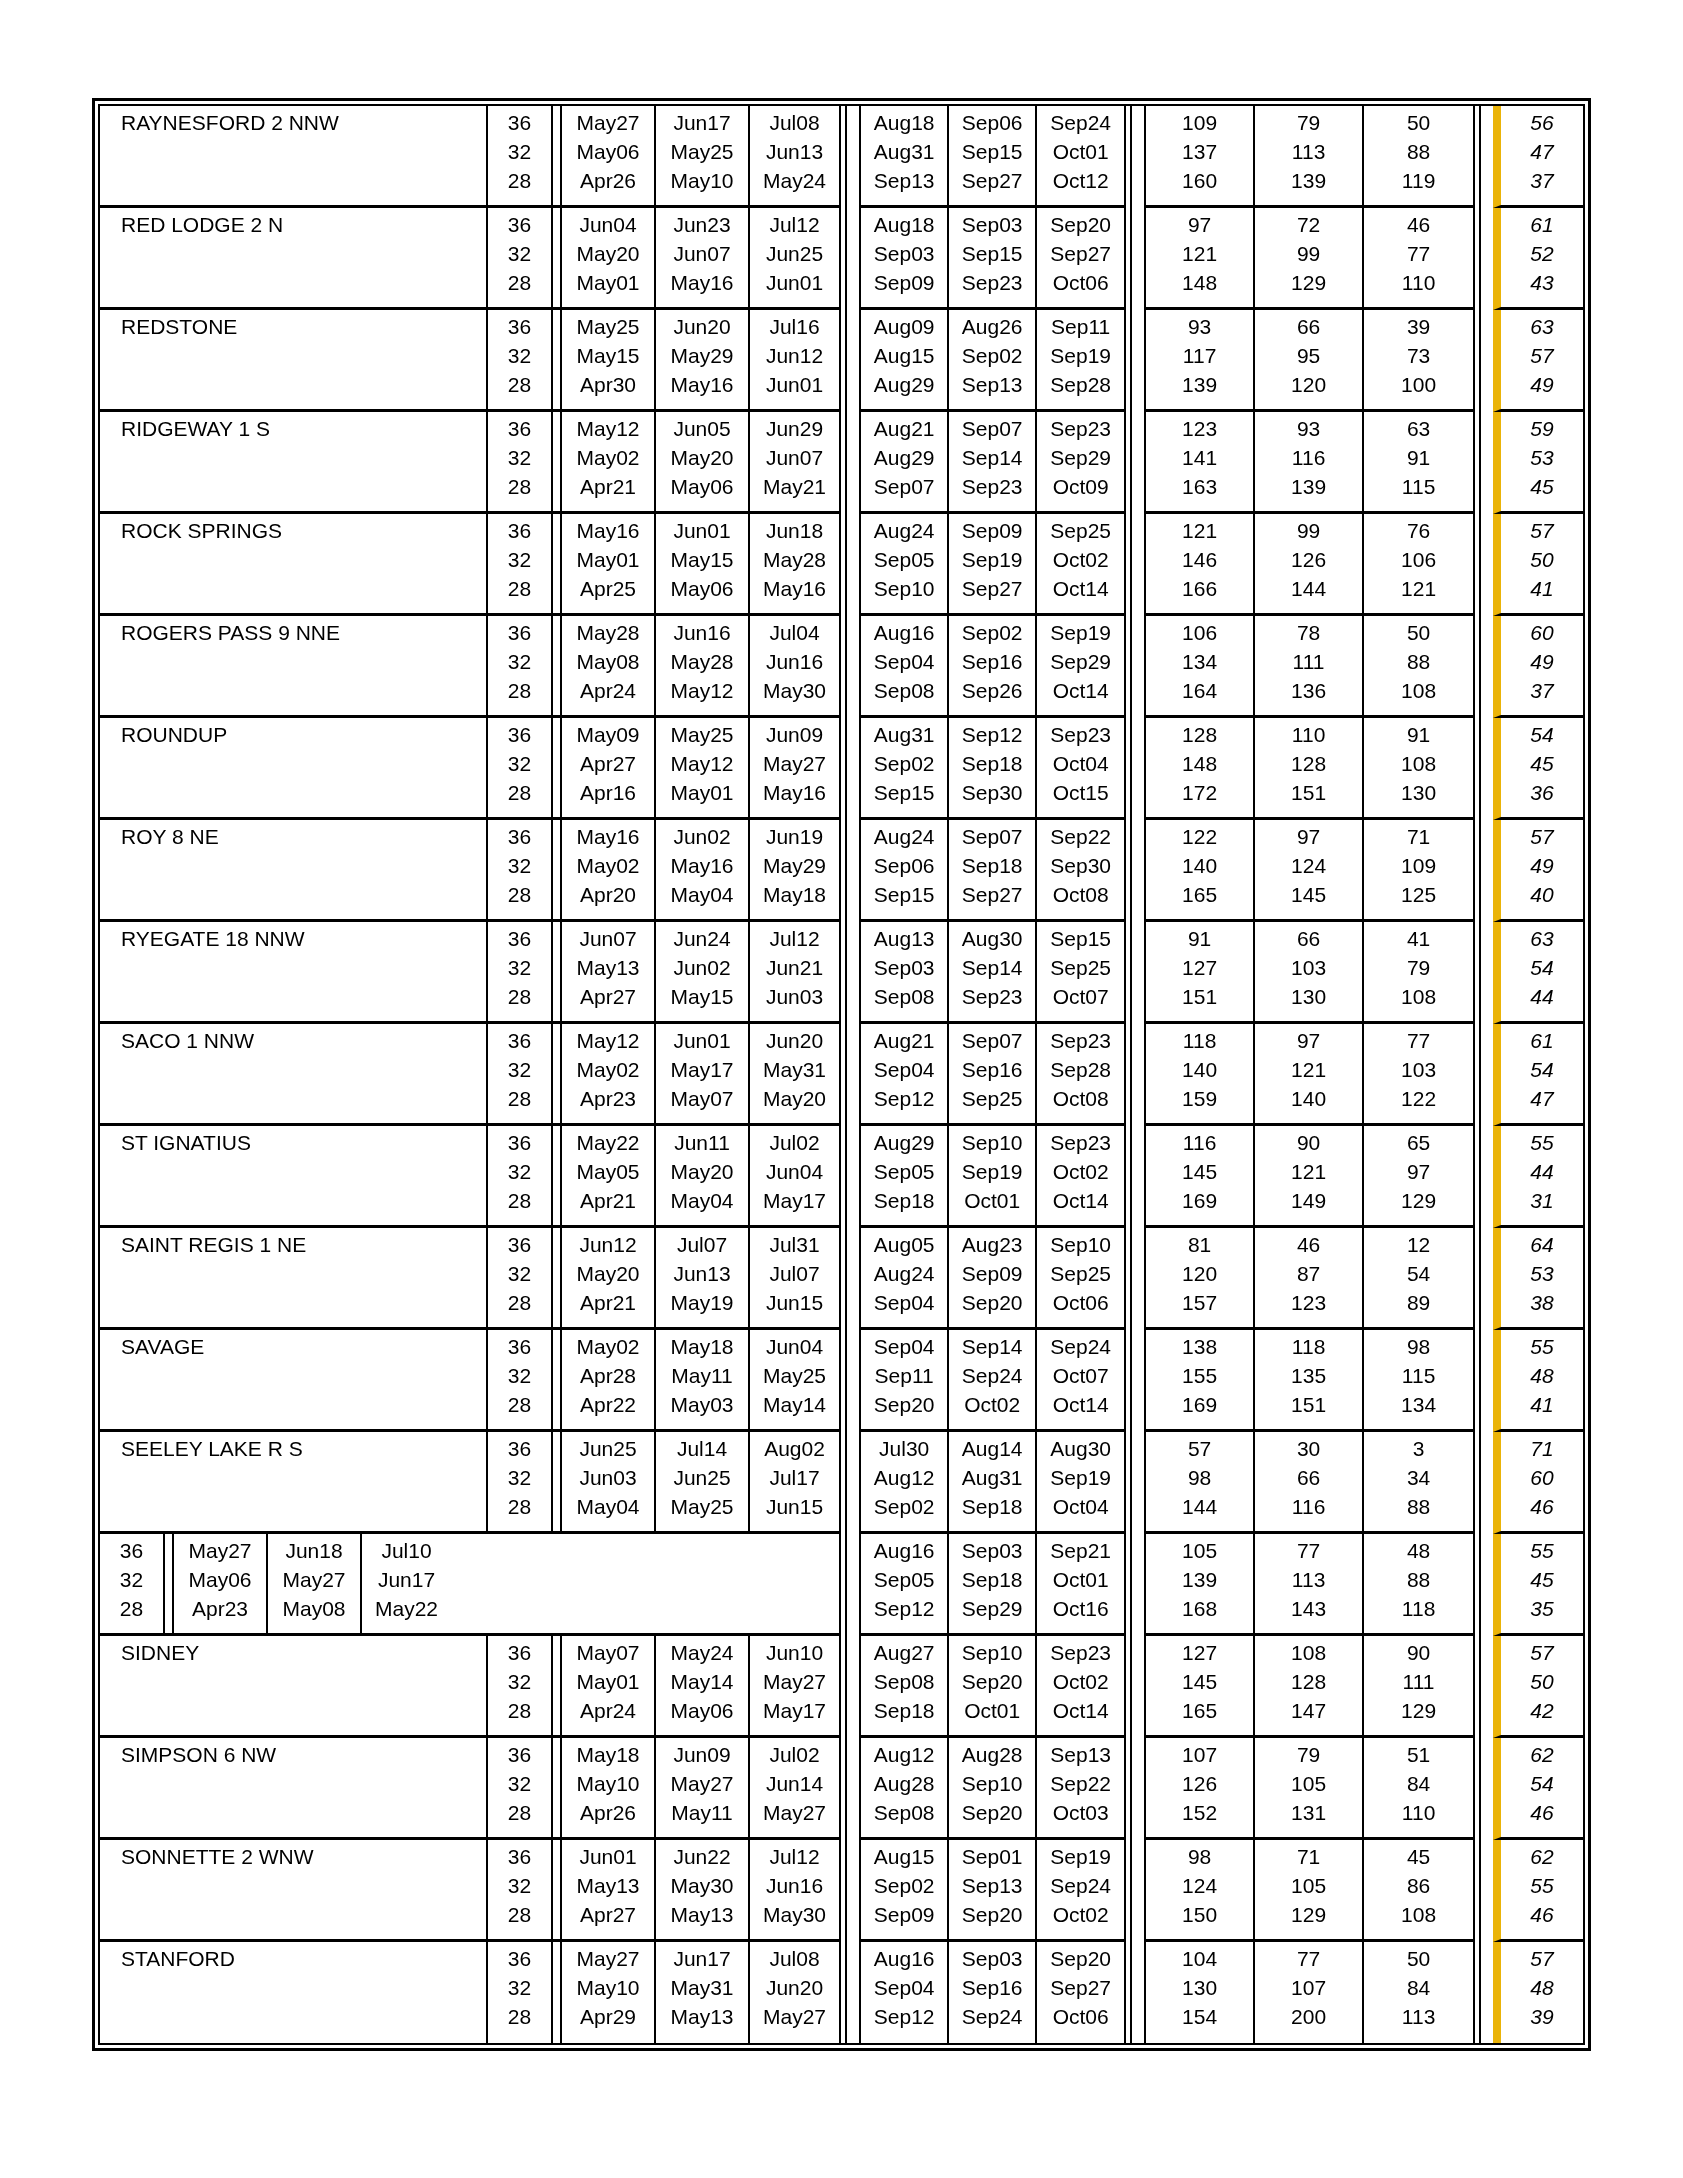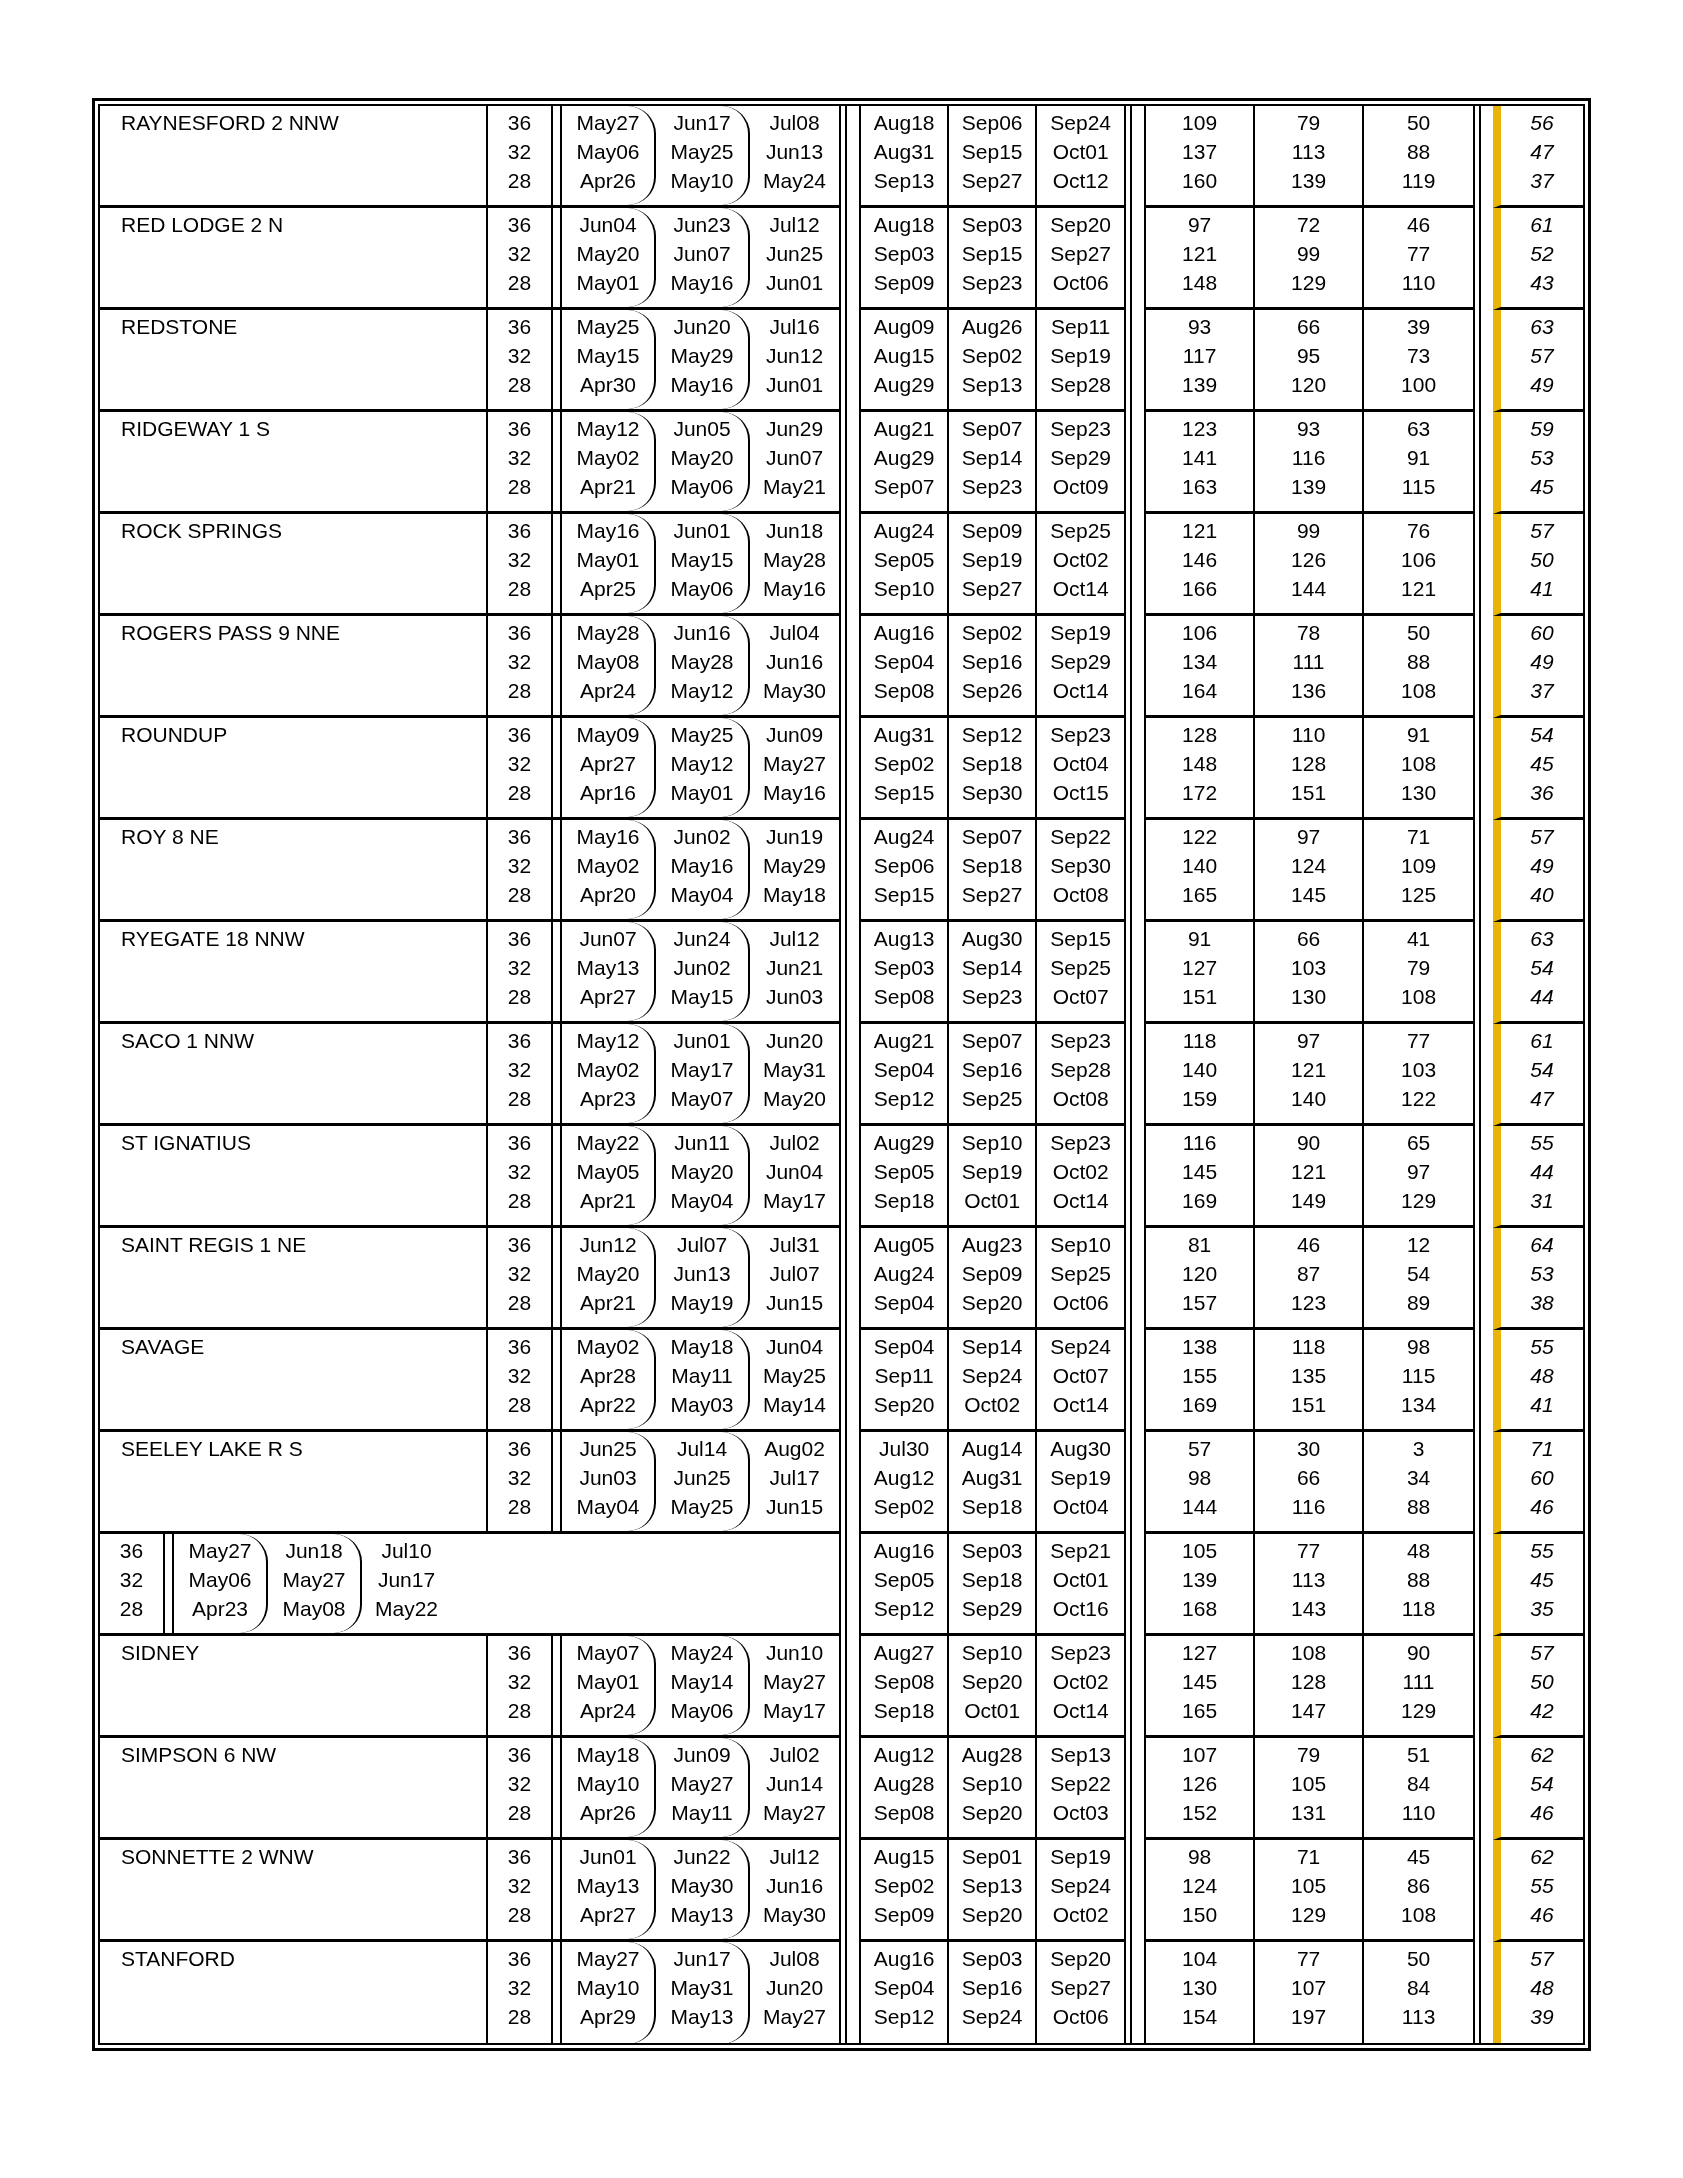--- a/index.html
+++ b/index.html
@@ -14,21 +14,21 @@
   .cellB{width:267px;border-left:2px solid #000;border-right:2px solid #000;}
   .cellC{width:331px;border-left:2px solid #000;border-right:2px solid #000;}
   .cellD{width:90px;border-left:8px solid #eab308;font-style:italic;}
   .gutter{width:18px;height:102px;background:#fff;}
   .gutter i{display:block;width:2px;height:100%;margin-left:4px;background:#000;}
   .col{box-sizing:border-box;height:100%;padding-top:2px;font-size:21px;line-height:29px;text-align:center;}
   .col.lines > div{height:29px;white-space:nowrap;}
   .name{width:388px;border-right:2px solid #000;text-align:left;padding:4px 0 0 21px;font-size:21px;line-height:26px;}
   .thresh{width:65px;border-right:2px solid #000;}
   .spacer{width:9px;box-sizing:border-box;border-right:2px solid #000;height:100%;}
-  .dcol{width:94px;border-right:2px solid #000;border-radius:28px;}
+  .dcol{width:94px;border-right:2px solid #000;}
   .dcol.last{width:89px;border-right:none;}
   .fcol{width:88px;border-right:2px solid #000;}
   .fcol.last{width:87px;border-right:none;}
   .ncol{width:109px;border-right:2px solid #000;}
   .ncol.last{border-right:none;}
   .pcol{width:84px;}
 </style>
 </head>
 <body>
 
@@ -1469,21 +1469,21 @@
         </div>
     <div class="cell cellC">
       <div class="col lines ncol">
         <div>104</div>
         <div>130</div>
         <div>154</div>
       </div>
       <div class="col lines ncol">
         <div>77</div>
         <div>107</div>
-        <div>197</div>
+        <div>200</div>
       </div>
       <div class="col lines ncol last">
         <div>50</div>
         <div>84</div>
         <div>113</div>
       </div>
     </div>
     <div class="gutter">
           <i></i>
         </div>

